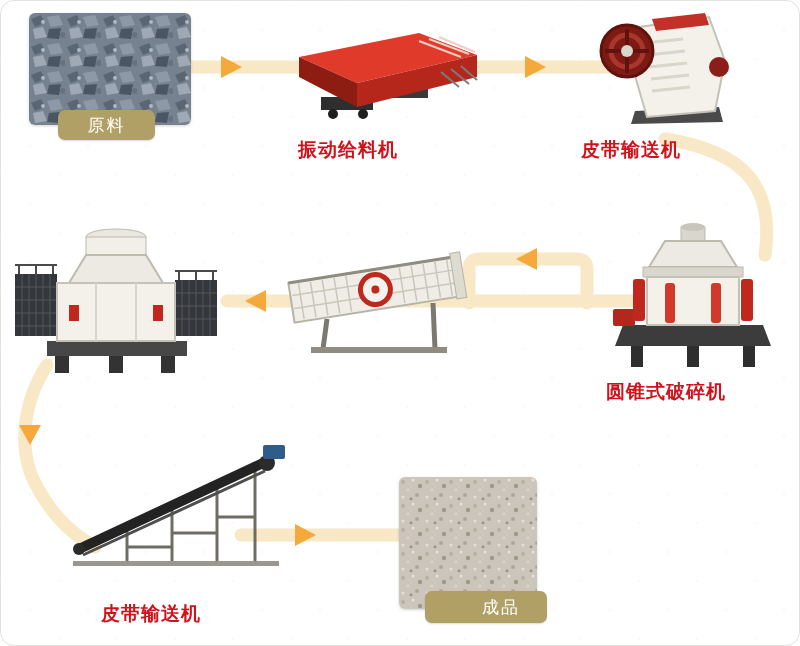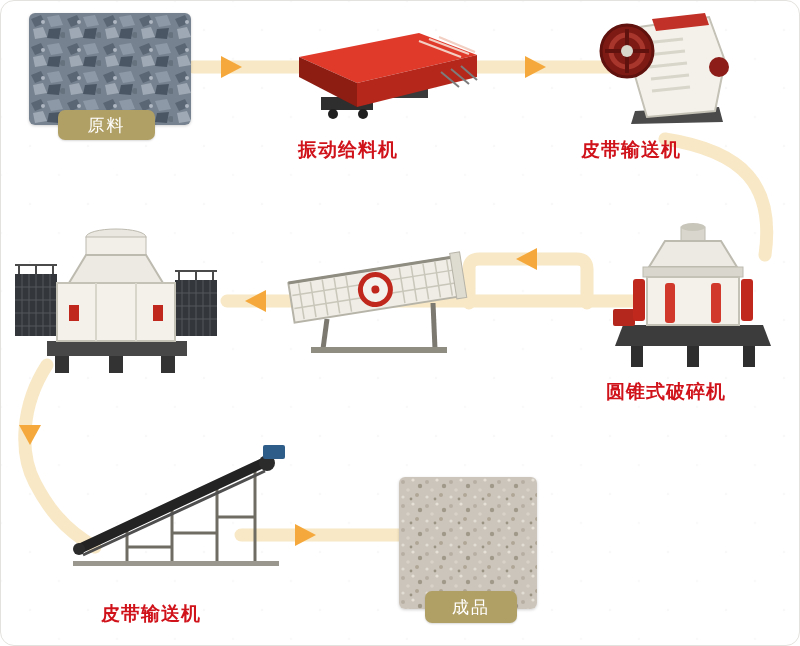--- a/index.html
+++ b/index.html
@@ -255,17 +255,17 @@
           <circle cx="21" cy="9" r="2.2" fill="#a09888"></circle>
           <circle cx="9" cy="13" r="1.8" fill="#d8d2c8"></circle>
           <circle cx="18" cy="18" r="2" fill="#b0a797"></circle>
           <circle cx="4" cy="20" r="1.6" fill="#e2ddd4"></circle>
           <circle cx="12" cy="22" r="1.4" fill="#9a9283"></circle>
         </pattern>
       </defs>
       <rect width="138" height="132" fill="url(#pat-sand)"></rect>
     </svg>
   </div>
-  <div class="badge" style="left:424px;top:590px;width:92px;height:32px;">
+  <div class="badge" style="left:424px;top:590px;width:92px;height:32px;padding-left:30px;">
     <span>成品</span>
   </div>
 
 </div>
 
 </body></html>

